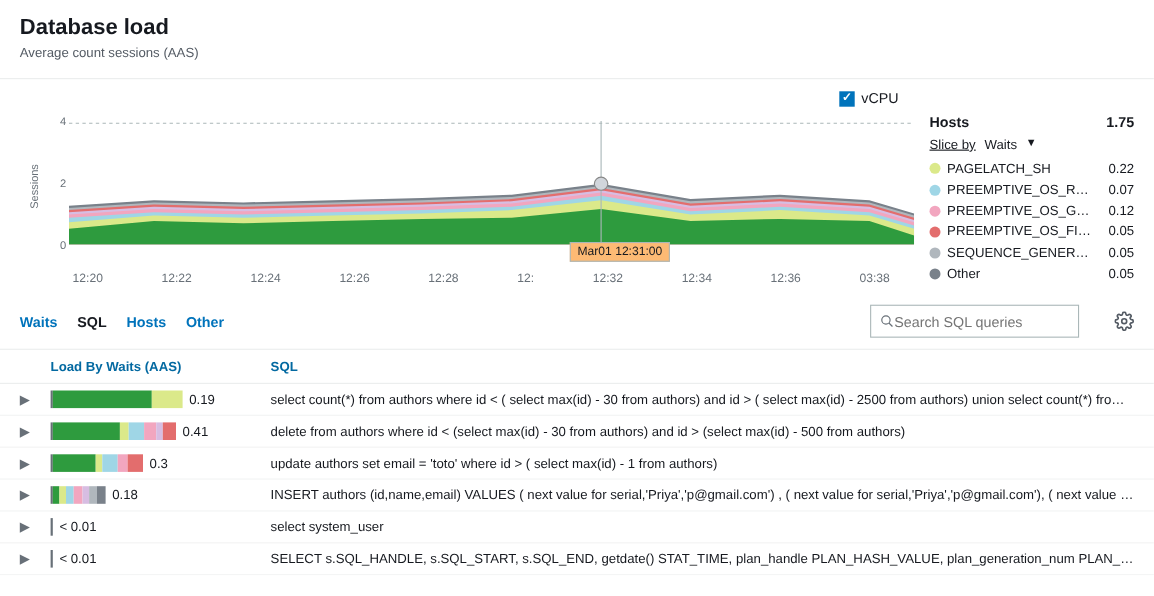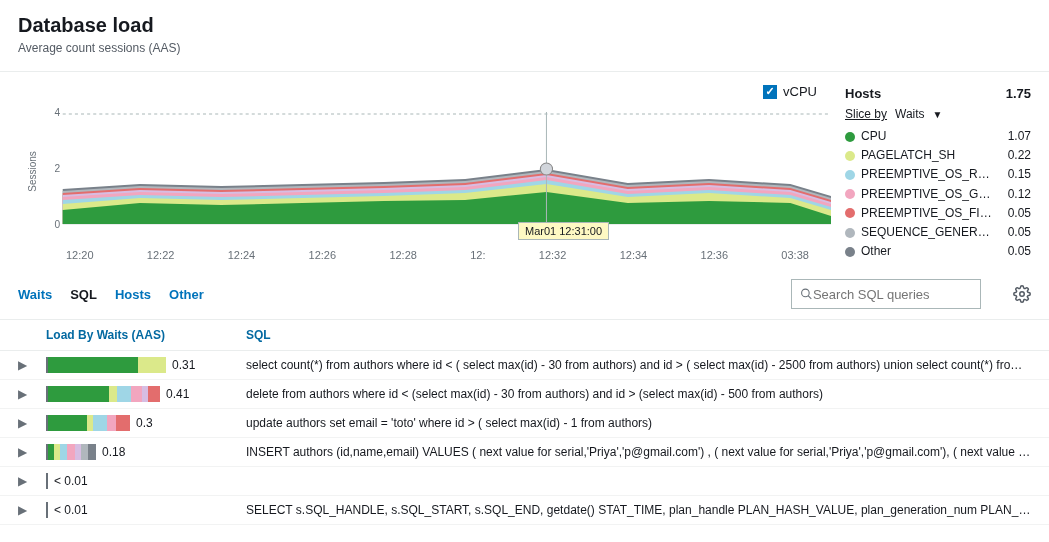--- a/index.html
+++ b/index.html
@@ -9,21 +9,21 @@
   .header .sub { font-size: 12px; color: #545b64; }
   .chart-zone { display: flex; padding: 10px 18px 4px; align-items: flex-end; }
   .chart-left { flex: 1; position: relative; }
   .chart-right { width: 200px; padding-left: 14px; padding-top: 4px; }
   .vcpu-check { position: absolute; right: 14px; top: 0; font-size: 13px; display: flex; align-items: center; gap: 6px; }
   .vcpu-check .box { width: 14px; height: 14px; background: #0073bb; display:flex; align-items:center; justify-content:center; }
   .vcpu-check .box::after { content:"✓"; color:#fff; font-size:11px; font-weight:bold; line-height:1; }
   .svg-chart { width: 100%; height: 160px; }
   .xticks { display:flex; justify-content:space-between; font-size:11px; color:#687078; padding: 2px 22px 0 48px;}
   .yaxis-label { position:absolute; left:-6px; top:82px; transform: rotate(-90deg); font-size:10px; color:#687078; }
-  .tooltip { position:absolute; left:500px; top:138px; background:#fef9c3; border:1px solid #aab7b8; padding:2px 6px; font-size:11px; white-space:nowrap; }
+  .tooltip { position:absolute; left:500px; top:138px; background:#fdba74; border:1px solid #aab7b8; padding:2px 6px; font-size:11px; white-space:nowrap; }
 
   .total-row { display:flex; justify-content:space-between; font-weight:700; font-size:13px; margin-bottom:6px; }
   .slice-row { display:flex; align-items:center; gap:8px; font-size:12px; margin-bottom:6px; }
   .slice-row .u { text-decoration: underline; }
   .slice-row .caret { font-size:10px; }
   .legend-row { display:flex; align-items:center; font-size:12px; line-height:1.6; }
   .swatch { width:10px; height:10px; border-radius:50%; margin-right:6px; flex-shrink:0; }
   .legend-name { flex:1; white-space:nowrap; overflow:hidden; text-overflow:ellipsis; }
   .legend-val { width:36px; text-align:right; }
 
@@ -100,33 +100,28 @@
       <span>Hosts</span>
       <span>1.75</span>
     </div>
     <div class="slice-row">
       <span class="u">Slice by</span>
       <span>Waits</span>
       <span class="caret">▼</span>
     </div>
     <div id="legend">
         <div class="legend-row">
-          <span class="swatch" style="background: rgb(46, 155, 62);"></span>
-          <span class="legend-name">CPU</span>
-          <span class="legend-val">1.07</span>
-        </div>
-        <div class="legend-row">
           <span class="swatch" style="background: rgb(219, 233, 138);"></span>
           <span class="legend-name">PAGELATCH_SH</span>
           <span class="legend-val">0.22</span>
         </div>
         <div class="legend-row">
           <span class="swatch" style="background: rgb(159, 214, 230);"></span>
           <span class="legend-name">PREEMPTIVE_OS_REPO...</span>
-          <span class="legend-val">0.15</span>
+          <span class="legend-val">0.07</span>
         </div>
         <div class="legend-row">
           <span class="swatch" style="background: rgb(242, 166, 191);"></span>
           <span class="legend-name">PREEMPTIVE_OS_GET...</span>
           <span class="legend-val">0.12</span>
         </div>
         <div class="legend-row">
           <span class="swatch" style="background: rgb(227, 109, 109);"></span>
           <span class="legend-name">PREEMPTIVE_OS_FILE...</span>
           <span class="legend-val">0.05</span>
@@ -170,21 +165,21 @@
   <div class="col-sql">SQL</div>
 </div>
 <div id="rows">
     <div class="row">
       <div class="expand">▶</div>
       <div class="load-cell">
         <div class="bar" style="width: 120px;">
           <div class="seg" style="background: rgb(46, 155, 62); width: 92px;"></div>
           <div class="seg" style="background: rgb(219, 233, 138); width: 28px;"></div>
         </div>
-        <span>0.31</span>
+        <span>0.19</span>
       </div>
       <div class="sql-cell">select count(*) from authors where id &lt; ( select max(id) - 30 from authors) and id &gt; ( select max(id) - 2500 from authors) union select count(*) from authors where id...</div>
     </div>
     <div class="row">
       <div class="expand">▶</div>
       <div class="load-cell">
         <div class="bar" style="width: 114px;">
           <div class="seg" style="background: rgb(46, 155, 62); width: 62px;"></div>
           <div class="seg" style="background: rgb(219, 233, 138); width: 8px;"></div>
           <div class="seg" style="background: rgb(159, 214, 230); width: 14px;"></div>
@@ -225,20 +220,21 @@
         <span>0.18</span>
       </div>
       <div class="sql-cell">INSERT authors (id,name,email) VALUES ( next value for serial,'Priya','p@gmail.com') , ( next value for serial,'Priya','p@gmail.com'), ( next value for serial,'Priya','p@g...</div>
     </div>
     <div class="row">
       <div class="expand">▶</div>
       <div class="load-cell">
         <div class="bar" style="width: 0px;"></div>
         <span>&lt; 0.01</span>
       </div>
+      <div class="sql-cell">select system_user</div>
     </div>
     <div class="row">
       <div class="expand">▶</div>
       <div class="load-cell">
         <div class="bar" style="width: 0px;"></div>
         <span>&lt; 0.01</span>
       </div>
       <div class="sql-cell">SELECT s.SQL_HANDLE, s.SQL_START, s.SQL_END, getdate() STAT_TIME, plan_handle PLAN_HASH_VALUE, plan_generation_num PLAN_GENERATION_NUM, executi...</div>
     </div>
   </div>

